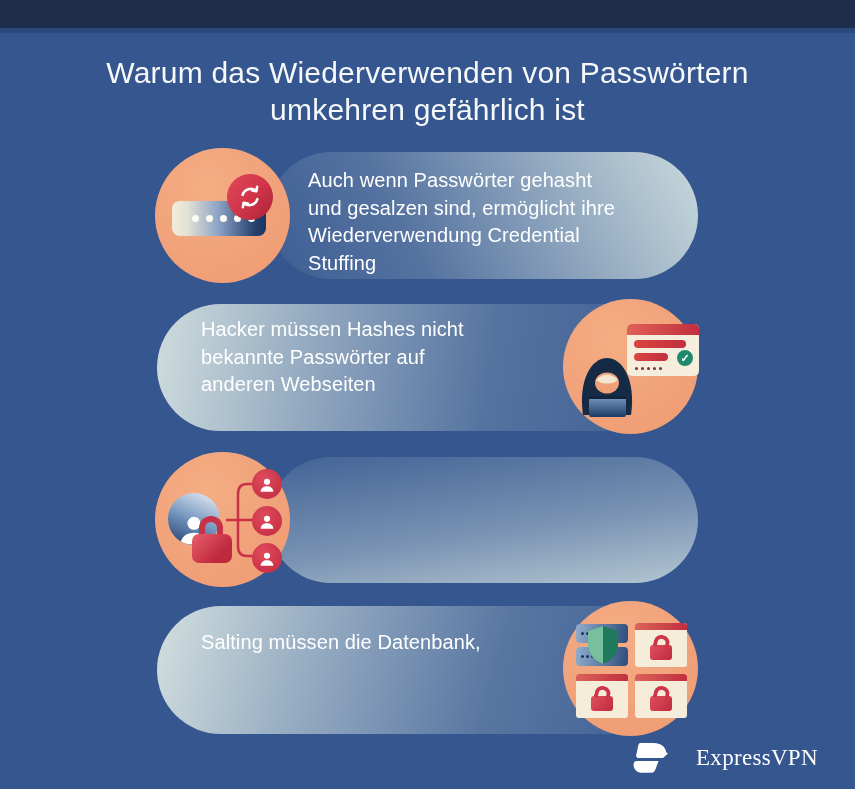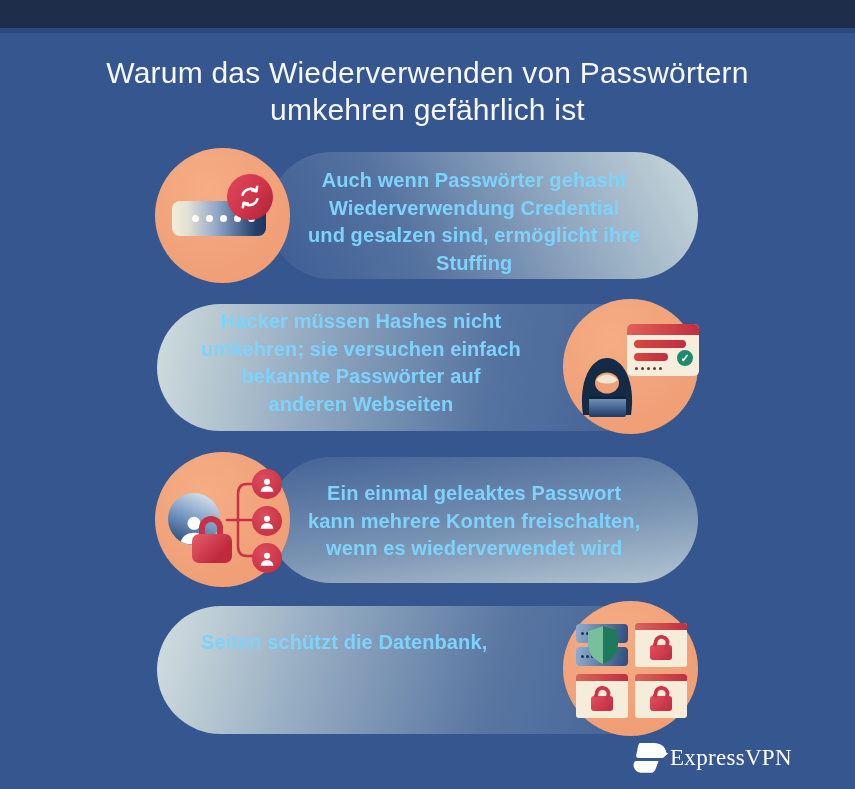--- a/index.html
+++ b/index.html
@@ -23,23 +23,23 @@
   .pill { position:absolute; border-radius:64px; z-index:1; }
   .pill-1 { left:268px; top:124px; width:430px; height:127px;
     background:linear-gradient(62deg, rgba(198,215,219,0.05) 0%, rgba(198,215,219,0.22) 32%, rgba(198,215,219,0.65) 68%, #c6d7db 98%); }
   .pill-2 { left:157px; top:276px; width:540px; height:127px;
     background:linear-gradient(278deg, rgba(198,215,219,0.05) 0%, rgba(198,215,219,0.22) 38%, rgba(198,215,219,0.65) 72%, #cbd9db 98%); }
   .pill-3 { left:268px; top:429px; width:430px; height:126px;
     background:linear-gradient(172deg, rgba(198,215,219,0.12) 4%, rgba(198,215,219,0.48) 58%, rgba(193,211,217,0.88) 98%); }
   .pill-4 { left:157px; top:578px; width:540px; height:128px;
     background:linear-gradient(285deg, rgba(198,215,219,0.05) 0%, rgba(198,215,219,0.25) 38%, rgba(198,215,219,0.7) 74%, #cfdcdd 98%); }
 
-  .pill-text { position:absolute; z-index:3; color:#7dd3fc; font-size:20px;
-    line-height:27.5px; font-weight:700; letter-spacing:0.1px;text-align:center; }
-  .t1 { left:308px; top:139px; } .t2 { left:201px; top:280px; }
+  .pill-text { position:absolute; z-index:3; color:#ffffff; font-size:20px;
+    line-height:27.5px; font-weight:400; letter-spacing:0.1px; }
+  .t1 { left:308px; top:139px; } .t2 { left:201px; top:288px; }
   .t3 { left:308px; top:452px; } .t4 { left:201px; top:601px; }
 
   
   .circle { position:absolute; width:135px; height:135px; border-radius:50%; z-index:2;
     background:radial-gradient(circle at 38% 30%, #f5ad84 0%, #f1a27a 55%, #ee9a70 100%); }
   .c1 { left:155px; top:120px; } .c2 { left:563px; top:271px; }
   .c3 { left:155px; top:424px; } .c4 { left:563px; top:573px; }
 
   
   .pw-field { position:absolute; left:17px; top:53px; width:94px; height:35px;
@@ -99,21 +99,21 @@
   .lock-card .topbar { position:absolute; top:0; left:0; right:0; height:7px;
     border-radius:3px 3px 0 0; background:linear-gradient(90deg,#d9645a,#c22e3f); }
   .mini-lock { position:absolute; left:50%; top:11px; transform:translateX(-50%); width:22px; }
   .mini-lock .shackle { width:16px; height:13px; border:4.5px solid #cf3448; border-bottom:none;
     border-radius:9px 9px 0 0; box-sizing:border-box; transform:rotate(14deg) translateX(4px); }
   .mini-lock .lock-body { width:22px; height:15px; border-radius:3px;
     background:linear-gradient(135deg,#e0505e,#bf2a3f); margin-top:-2px; }
 
   
   .brand { position:absolute; left:627px; top:712px; z-index:4;
-    display:flex; align-items:center; gap:2px; color:#ffffff;justify-content:center; }
+    display:flex; align-items:center; gap:28px; color:#ffffff;justify-content:center; }
   .brand-word { font-family:"Liberation Serif", serif; font-size:23px; letter-spacing:0.3px; }
 </style>
 </head>
 <body>
 
 <div class="stage">
 
   <div class="title">
     <div>Warum das Wiederverwenden von Passwörtern</div>
     <div>umkehren gefährlich ist</div>
@@ -245,37 +245,31 @@
         <div class="mini-lock">
           <div class="shackle"></div>
             <div class="lock-body"></div>
         </div>
       </div>
     </div>
   </div>
 
   <div class="pill-text t1">
     <div>Auch wenn Passwörter gehasht</div>
+    <div>und gesalzen sind, ermöglicht ihre</div>
     <div>Wiederverwendung Credential</div>
-    <div>und gesalzen sind, ermöglicht ihre</div>
     <div>Stuffing</div>
   </div>
   <div class="pill-text t2">
     <div>Hacker müssen Hashes nicht</div>
-    <div>umkehren; sie versuchen einfach</div>
     <div>bekannte Passwörter auf</div>
     <div>anderen Webseiten</div>
   </div>
-  <div class="pill-text t3">
-    <div>Ein einmal geleaktes Passwort</div>
-    <div>kann mehrere Konten freischalten,</div>
-    <div>wenn es wiederverwendet wird</div>
-  </div>
   <div class="pill-text t4">
-    <div>Seiten schützt die Datenbank,</div>
+    <div>Salting müssen die Datenbank,</div>
   </div>
 
   <div class="brand">
     <svg width="41" height="36" viewBox="0 0 41 36">
       <path d="M13 3 H27 C33.6 3 38.4 6.6 39.2 12.2 L41 13.4 36 18 H11.4 C9.8 18 8.8 16.6 9.2 15 L10.4 10 C11 6 11.8 3 13 3 Z" fill="#ffffff"></path>
       <path d="M9.4 21 H31.6 L28.4 29.4 C27.8 31.4 26 32.8 23.8 32.8 H15 C10.6 32.8 7.4 30 6.6 26 C6.2 23.4 7.4 21 9.4 21 Z" fill="#ffffff"></path>
     </svg>
     <span class="brand-word">ExpressVPN</span>
   </div>
 

